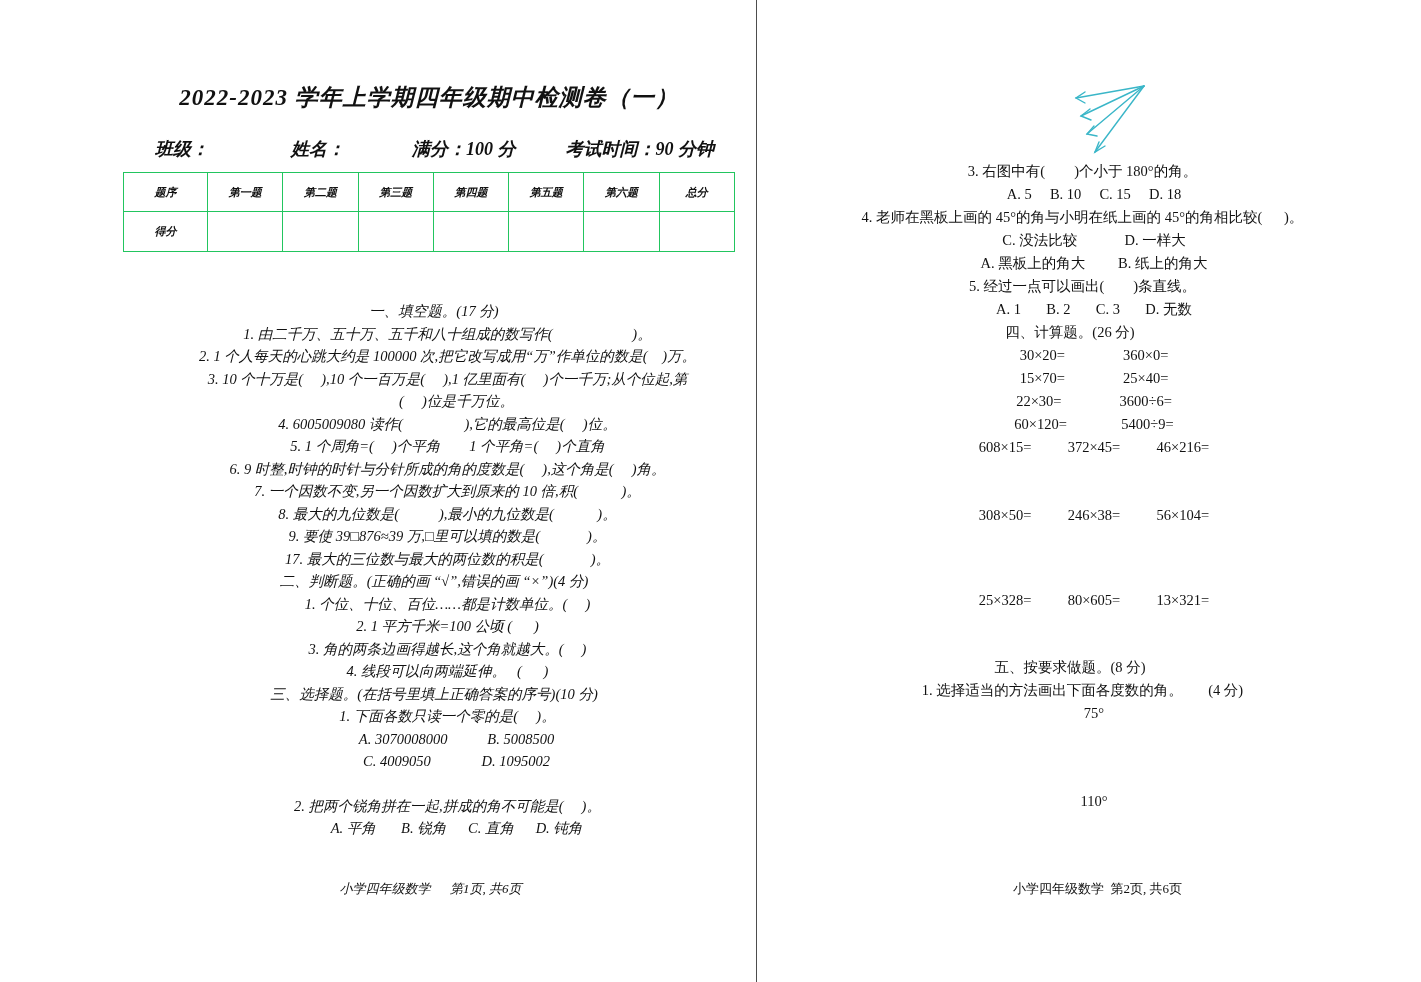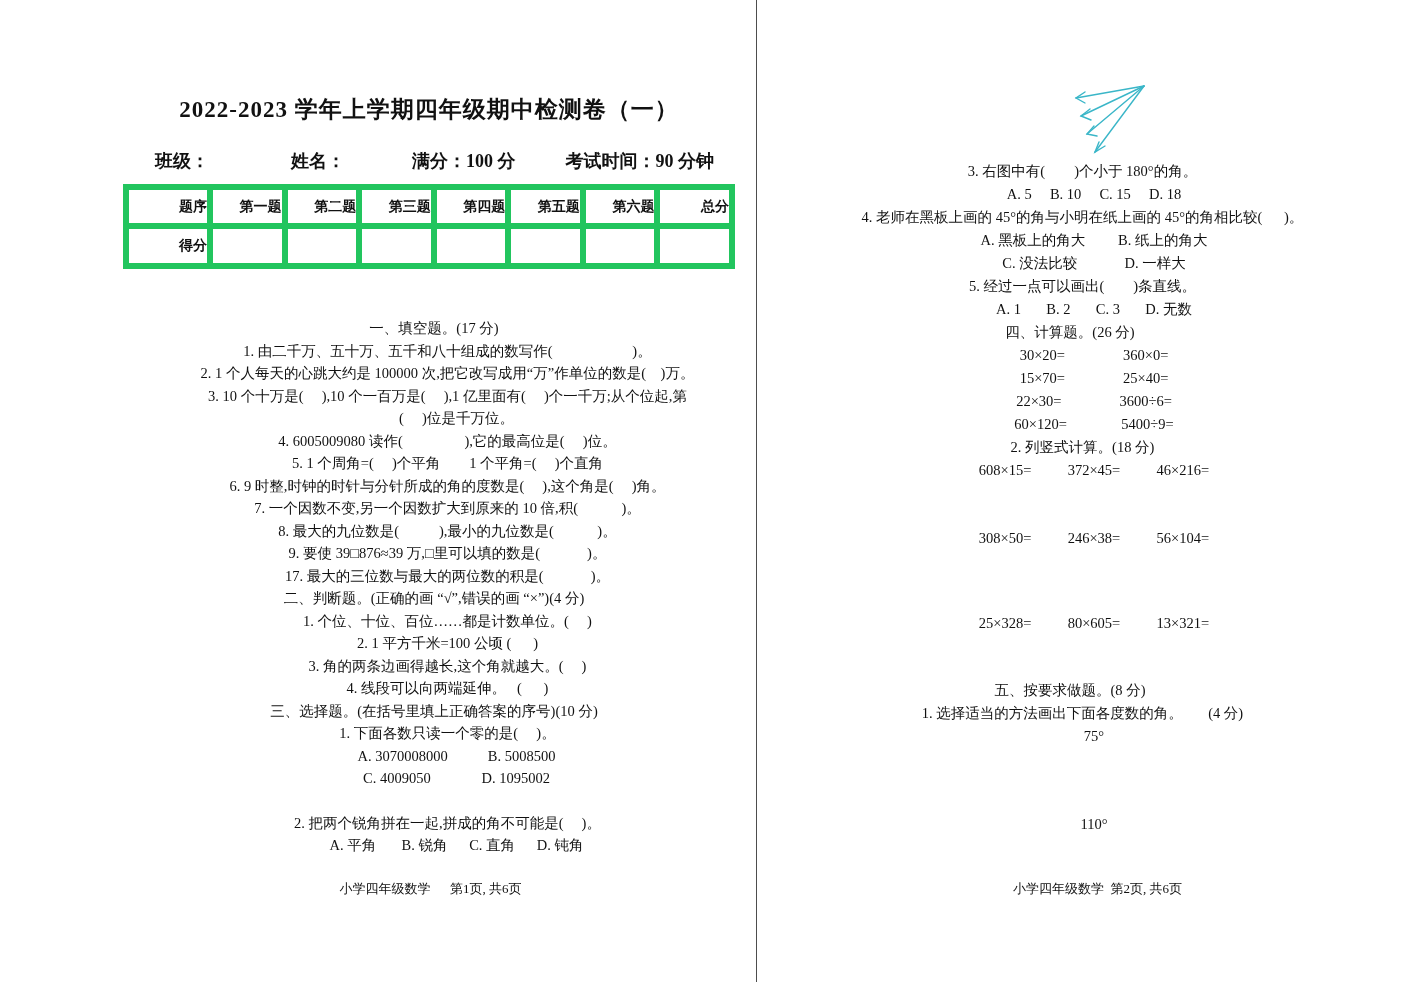--- a/index.html
+++ b/index.html
@@ -7,40 +7,40 @@
   body {
     width:1421px; height:982px; position:relative;
     font-family:"Liberation Serif","DejaVu Serif",serif;
     color:#111;
   }
   .canvas { position:absolute; inset:0; background:#fff; overflow:hidden; }
 
   .divider { position:absolute; left:756px; top:0; width:1px; height:982px; background:#4d4d4d; }
 
   .page { position:absolute; top:0; height:982px; }
-  .page-left  { left:60px;  width:696px; padding:16px 21px 0 63px; }
+  .page-left  { left:60px;  width:696px; padding:4px 21px 0 63px;font-style:italic; }
   .page-right { left:770px; width:600px; padding:0 20px 0 20px; }
 
   .title {
     margin-top:78px; text-align:center;
     font-size:23px; font-weight:bold; letter-spacing:1px;
   }
 
   .info-line {
     margin-top:24px; padding-left:32px;
     font-weight:bold; font-size:18px; display:flex; align-items:baseline;
   }
   .info-line .class-lbl { margin-right:82px; }
   .info-line .name-lbl  { margin-right:67px; }
   .info-line .score-lbl { margin-right:50px; }
 
   .score-table { margin-top:11px; border-collapse:collapse; table-layout:fixed; width:612px; }
   .score-table td {
-    border:6px solid #22c55e; text-align:right;
-    font-weight:bold; font-size:14px; vertical-align:middle;
+    border:1px solid #22c55e; text-align:center;
+    font-weight:bold; font-size:11px; vertical-align:middle;
   }
   .score-table .col0 { width:84px; }
   .score-table .hdr-row td { height:39px; }
   .score-table .score-row td { height:40px; }
 
   .body-lines { margin-top:48px; }
   .page-right .body-lines { margin-top:160px; }
 
   .line {
     white-space:pre-wrap; font-size:14.5px; line-height:22.5px;text-align:center;
@@ -150,30 +150,29 @@
       <line x1="74" y1="10" x2="17" y2="58"></line>
       <polyline points="24,50 17,58 27,60"></polyline>
       <line x1="74" y1="10" x2="25" y2="76"></line>
       <polyline points="29,66 25,76 35,70"></polyline>
     </svg>
 
     <div class="body-lines" id="p2-lines">
         <div class="line ind1">3. 右图中有(        )个小于 180°的角。</div>
         <div class="line ind2">A. 5     B. 10     C. 15     D. 18</div>
         <div class="line ind1">4. 老师在黑板上画的 45°的角与小明在纸上画的 45°的角相比较(      )。</div>
+        <div class="line ind2">C. 没法比较             D. 一样大</div>
         <div class="line ind2">A. 黑板上的角大         B. 纸上的角大</div>
-        <div class="line ind2">C. 没法比较             D. 一样大</div>
         <div class="line ind1">5. 经过一点可以画出(        )条直线。</div>
         <div class="line ind2">A. 1       B. 2       C. 3       D. 无数</div>
         <div class="line sec">四、计算题。(26 分)</div>
         <div class="line ind2">30×20=                360×0=</div>
         <div class="line ind2">15×70=                25×40=</div>
         <div class="line ind2">22×30=                3600÷6=</div>
         <div class="line ind2">60×120=               5400÷9=</div>
-        <div class="line ind1">2. 列竖式计算。(18 分)</div>
         <div class="line ind2">608×15=          372×45=          46×216=</div>
         <div class="line ind2 gap-calc1">308×50=          246×38=          56×104=</div>
         <div class="line ind2 gap-calc2">25×328=          80×605=          13×321=</div>
         <div class="line sec gap-lg">五、按要求做题。(8 分)</div>
         <div class="line ind1">1. 选择适当的方法画出下面各度数的角。       (4 分)</div>
         <div class="line ind2">75°</div>
         <div class="line ind2 gap-110">110°</div>
       </div>
 
     <div class="footer">小学四年级数学  第2页, 共6页</div>

